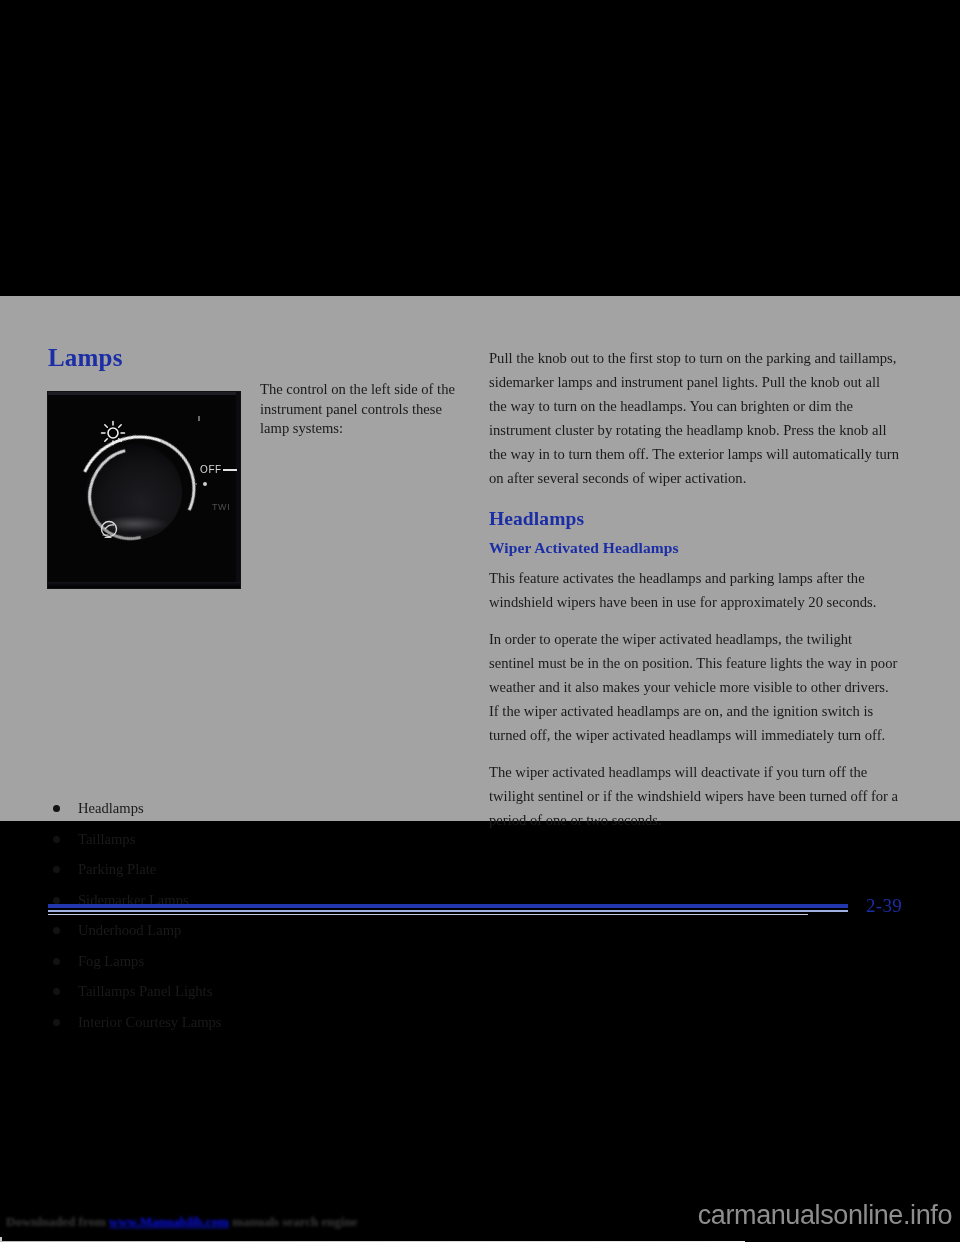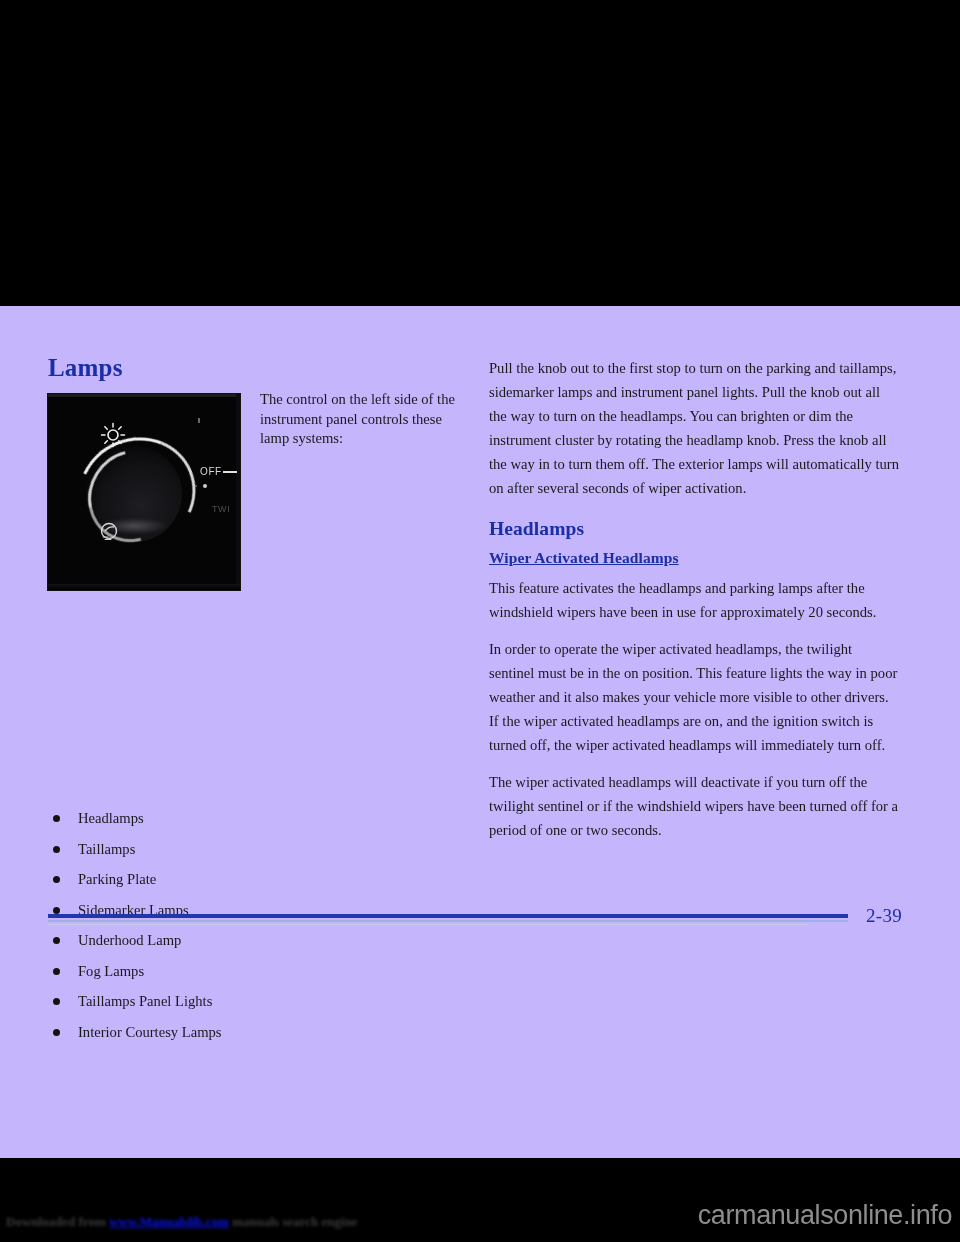--- a/index.html
+++ b/index.html
@@ -14,23 +14,22 @@
     overflow: hidden;
     font-family: "Liberation Serif", serif;
   }
 
   
   #page-sheet {
     position: absolute;
     left: 0;
     top: 296px;
     width: 960px;
-    height: 852px;
-    background: #c4b5fd;
-    margin-top: 10px;
+    height: 525px;
+    background: #a3a3a3;
   }
   
   #sheet-step {
     position: absolute;
     left: 0;
     top: 296px;
     width: 657px;
     height: 3px;
     background: #000000;
   }
@@ -80,40 +79,39 @@
     font-weight: bold;
     color: #1b2ea6;
     letter-spacing: .1px;
   }
   h3.sub-sub-title {
     margin: 4px 0 9px 0;
     font-size: 15.5px;
     font-weight: bold;
     color: #1b2ea6;
     letter-spacing: .1px;
-    text-decoration: underline;
   }
 
   p.body-text {
     margin: 0 0 13px 0;
     font-size: 14.6px;
     line-height: 24px;
     color: #1a1a1a;
     text-align: left;
   }
 
   
   .photo-row {
     position: relative;
     min-height: 200px;
   }
   .photo-frame {
     position: absolute;
     left: 0;
-    top: 0;
+    top: 8px;
     width: 192px;
     height: 196px;
     background: #050505;
     overflow: hidden;
     box-shadow: 0 0 0 1px #111;
   }
   .photo-frame .edge-top {
     position: absolute; left: 0; top: 0; width: 100%; height: 3px;
     background: #1c1c22;
   }

